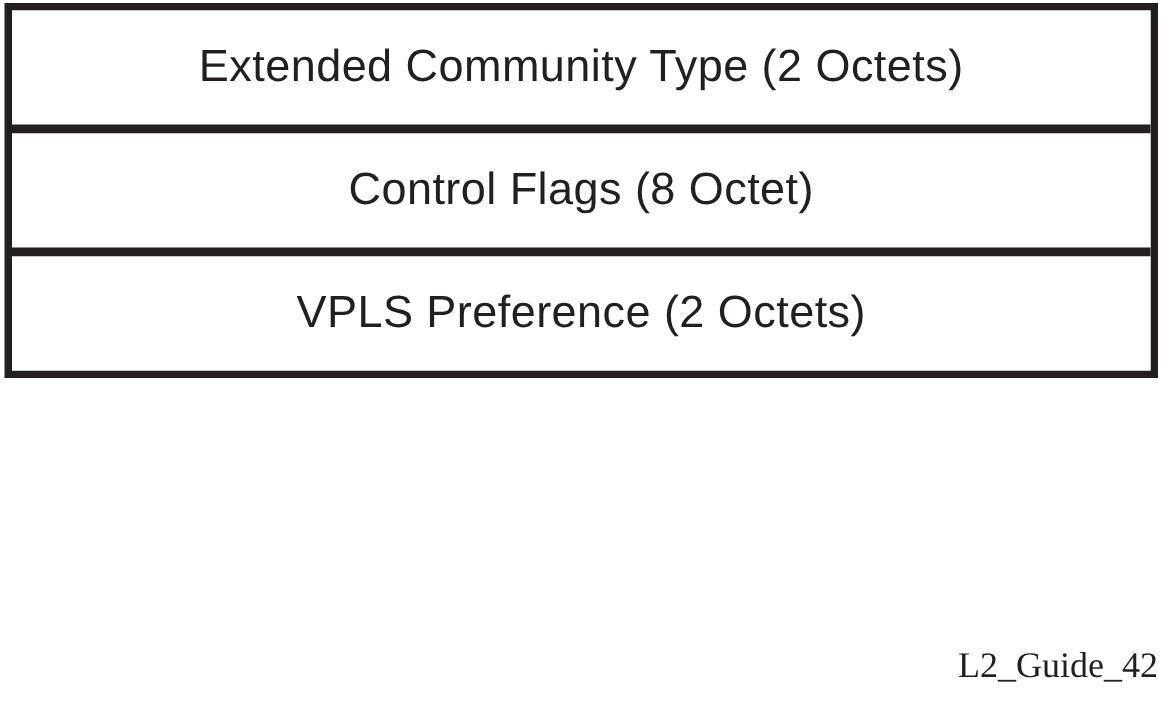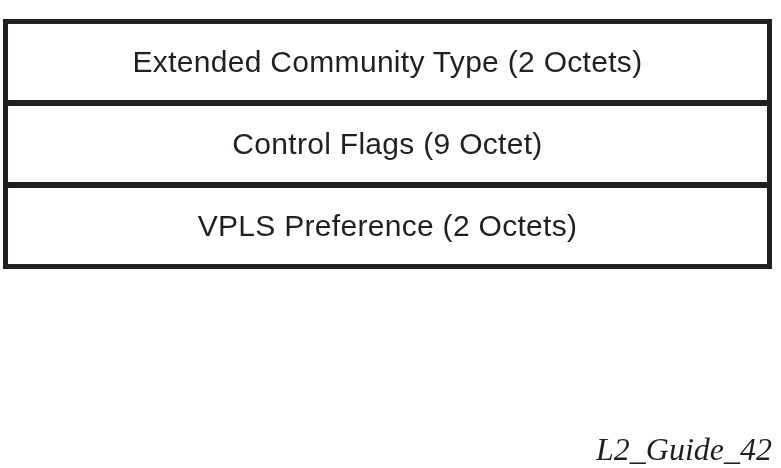--- a/index.html
+++ b/index.html
@@ -9,21 +9,21 @@
   }
   body {
     position: relative;
     width: 781px;
     height: 468px;
     font-family: "Liberation Sans", sans-serif;
     overflow: hidden;
   }
   .figure {
     position: absolute;
-    top: 19px;
+    top: 2px;
     left: 3px;
     width: 769px;
   }
   .field-stack {
     border: 5px solid #231f20;
     background: #ffffff;
     box-sizing: border-box;
   }
   .field-row {
     height: 76px;
@@ -40,37 +40,36 @@
     font-size: 30px;
     letter-spacing: 0.3px;
     color: #231f20;
     white-space: nowrap;
   }
   .figure-caption {
     position: absolute;
     top: 431px;
     right: 9px;
     font-family: "Liberation Serif", serif;
-    font-style: italic;
-    font-size: 32px;
+    font-size: 24px;
     color: #231f20;
     white-space: nowrap;
     margin-left: 46px;
   }
 </style>
 </head>
 <body>
 
 <div class="figure">
   <div class="field-stack">
     <div class="field-row">
       <span class="field-label">Extended Community Type (2 Octets)</span>
     </div>
     <div class="field-row">
-      <span class="field-label">Control Flags (9 Octet)</span>
+      <span class="field-label">Control Flags (8 Octet)</span>
     </div>
     <div class="field-row">
       <span class="field-label">VPLS Preference (2 Octets)</span>
     </div>
   </div>
 </div>
 
 <div class="figure-caption">L2_Guide_42</div>
 
 </body></html>

